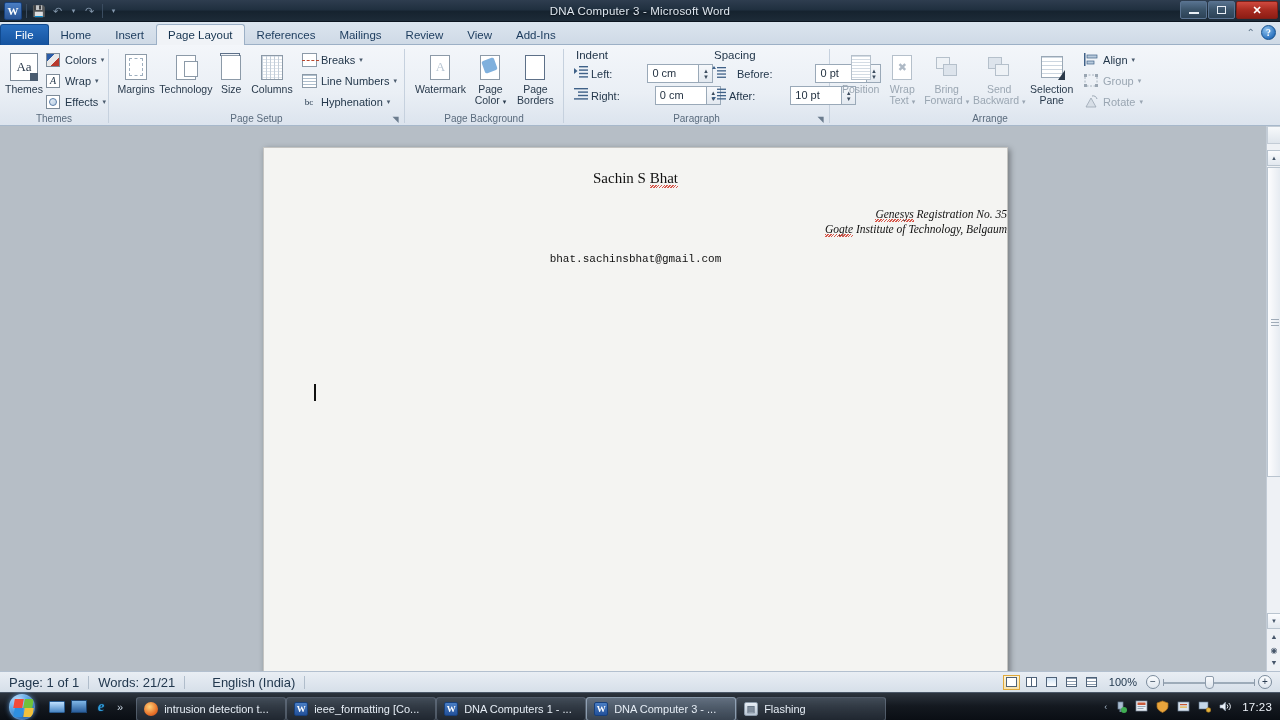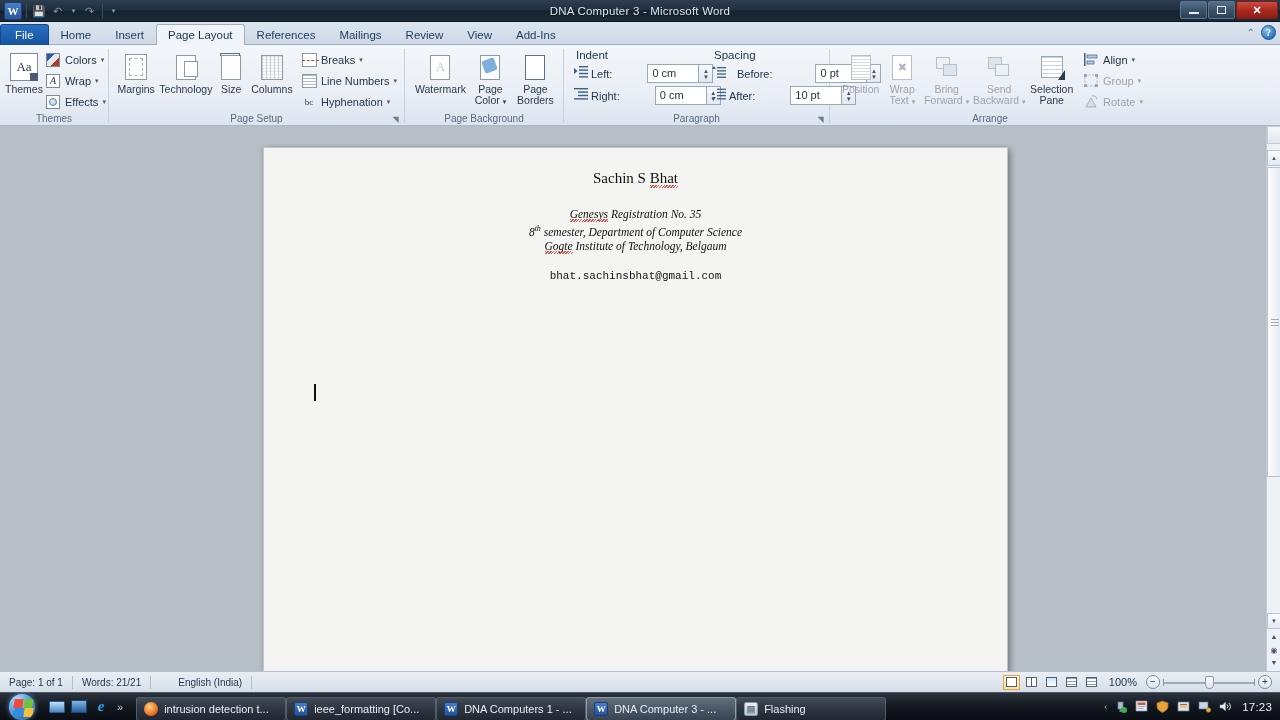--- a/index.html
+++ b/index.html
@@ -179,21 +179,21 @@
   }
   .doc-title {
     margin-top: 72px; text-align: center;
     font-family: "Liberation Serif", serif; font-size: 29px; color: #111;
   }
   .doc-author {
     margin-top: 22px; text-align: center;
     font-family: "Liberation Serif", serif; font-size: 15px; color: #111;
   }
   .doc-affil {
-    margin-top: 20px; text-align: center;
+    margin-top: 20px; text-align: right;
     font-family: "Liberation Serif", serif; font-style: italic;
     font-size: 11.5px; color: #111; line-height: 14.5px;
   }
   .doc-email {
     margin-top: 17px; text-align: center;
     font-family: "Liberation Mono", monospace; font-size: 11px; color: #111;
   }
   .sp { position: relative; }
   .sp:after {
     content: ""; position: absolute; left: 0; right: 0; bottom: -2px; height: 3px;
@@ -228,21 +228,21 @@
   .vs-pagebtn { position:absolute; left:0; width:14px; height:15px; display:flex;align-items:center;justify-content:center;
     font-size:8px; color:#46566a; }
 
   
   .statusbar {
     position: absolute; left: 0; top: 671px; width: 1280px; height: 21px;
     background: linear-gradient(to bottom,#e9eef4,#d6dfe9);
     border-top: 1px solid #b3c0cf;
     display: flex; align-items: center;
   }
-  .sb-item { font-size: 10px; color: #22384e; padding: 0 9px; height: 21px; line-height: 21px; white-space: nowrap; }
+  .sb-item { font-size: 13px; color: #22384e; padding: 0 9px; height: 21px; line-height: 21px; white-space: nowrap; }
   .sb-div { width: 1px; height: 13px; background: #b0bdcb; }
   .sb-proof { width: 18px; height: 15px; display:flex;align-items:center;justify-content:center; }
   .sb-proof svg { display:block; }
   .sb-right { margin-left: auto; display: flex; align-items: center; padding-right: 8px; gap: 3px; }
   .viewbtn { width: 17px; height: 15px; border: 1px solid transparent; display:flex;align-items:center;justify-content:center; }
   .viewbtn.sel { border-color: #e0a93a; background: linear-gradient(to bottom,#fdf3d8,#f6e2ad); }
   .vb-box { width: 11px; height: 10px; border: 1px solid #4f6278; background:#fff; }
   .vb-box.two { background-image: linear-gradient(to right, transparent 0 4px, #4f6278 4px 5px, transparent 5px 11px); }
   .vb-lines { width:11px;height:10px;background:#fff;border:1px solid #4f6278; background-image: repeating-linear-gradient(to bottom,#8c9cae 0 1px, transparent 1px 3px); }
   .zoomtxt { font-size: 11px; color: #22384e; padding: 0 6px; }
@@ -652,21 +652,20 @@
     </div>
   </div>
 
   <div class="docarea">
     <div class="page">
       <div class="doc-author">
         <span>Sachin S </span><span class="sp">Bhat</span>
       </div>
       <div class="doc-affil">
         <div><span class="sp">Genesys</span><span> Registration No. 35</span></div>
-        <div><span>8</span><sup style="font-size:8px">th</sup><span> semester, Department of Computer Science</span></div>
         <div><span class="sp">Gogte</span><span> Institute of Technology, Belgaum</span></div>
       </div>
       <div class="doc-email">bhat.sachinsbhat@gmail.com</div>
       <div class="caret"></div>
     </div>
 
   </div>
 
   <div class="vscroll">
     <div class="vs-split"></div>

